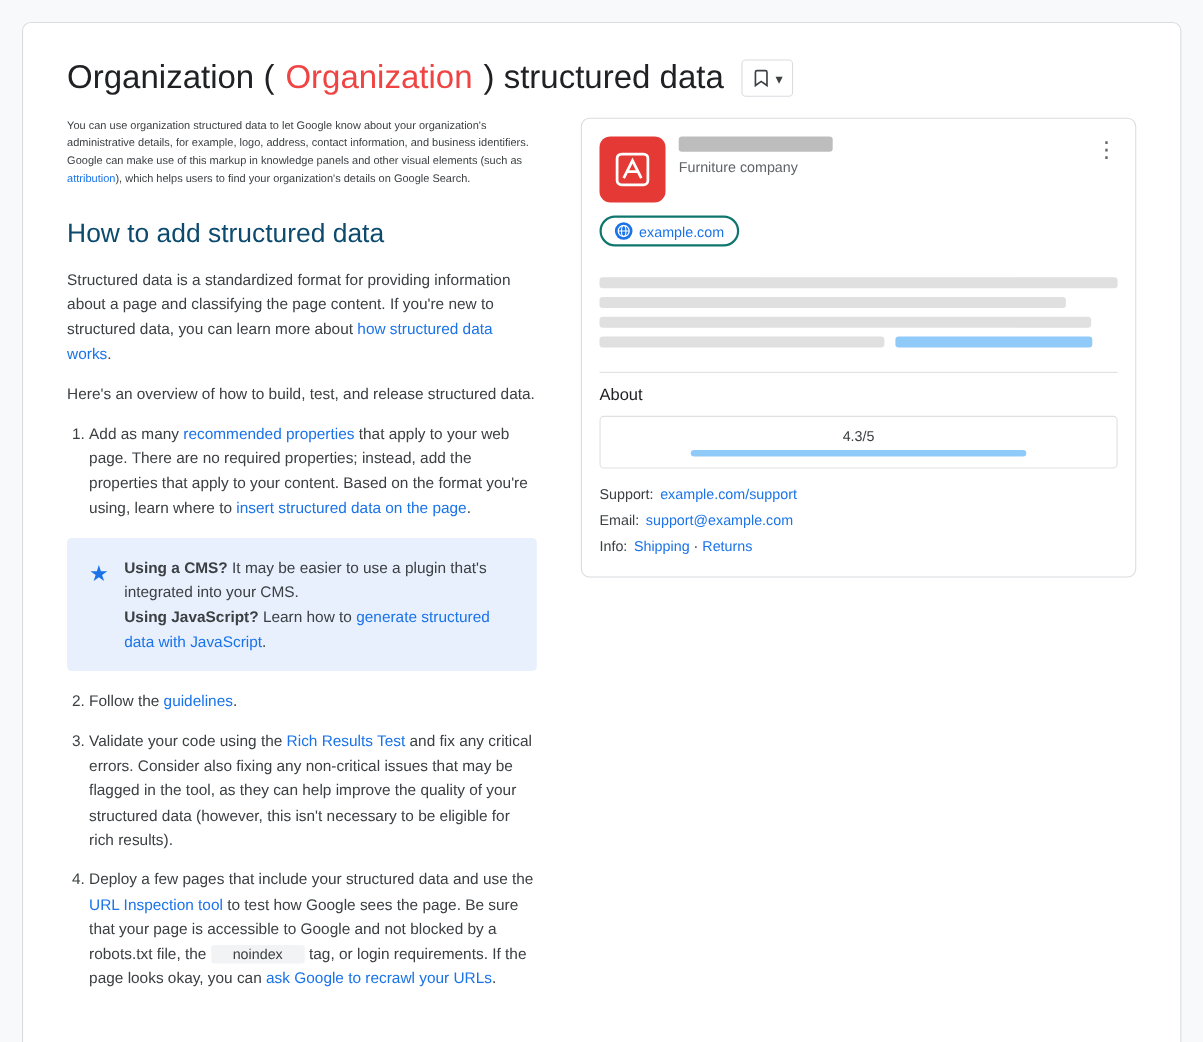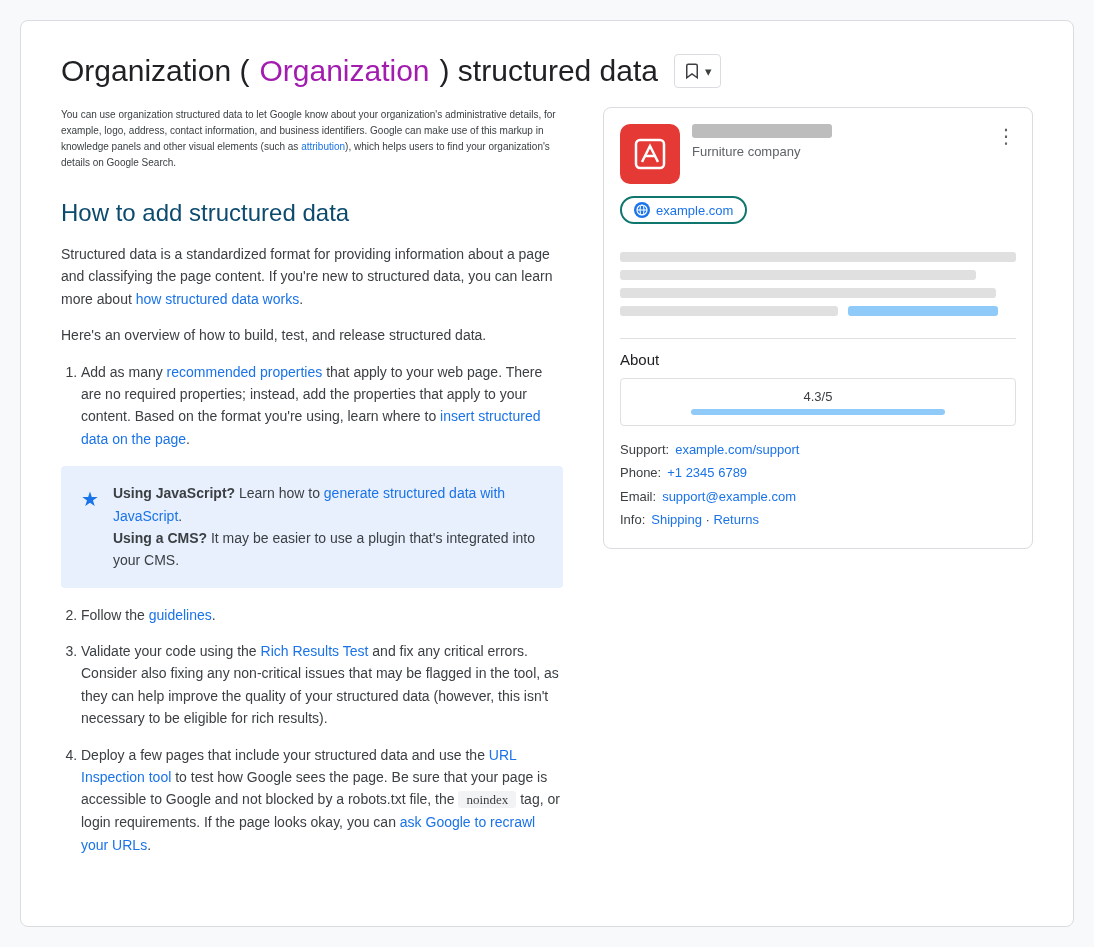--- a/index.html
+++ b/index.html
@@ -71,21 +71,21 @@
     .main-content {
       display: flex;
       gap: 40px;
       align-items: flex-start;
     }
     .left-col {
       flex: 1;
       min-width: 0;
     }
     .right-col {
-      width: 430px;
+      width: 505px;
       flex-shrink: 0;
     }
     .intro-text {
       font-size: 10px;
       color: #3c4043;
       line-height: 1.6;
       margin-bottom: 28px;
     }
     .intro-text a, .body-text a, .list-item a {
       color: #1a73e8;
@@ -129,23 +129,23 @@
       margin-top: 1px;
     }
     .cms-text {
       font-size: 14px;
       color: #3c4043;
       line-height: 1.6;
     }
     .cms-text strong { font-weight: 600; }
     .cms-text a { color: #1a73e8; text-decoration: none; }
     .inline-code {
-      font-family: Liberation Serif, serif;
+      font-family: Liberation Sans, sans-serif;
       background: #f1f3f4;
-      padding: 1px 8px;
+      padding: 1px 20px;
       border-radius: 3px;
       font-size: 13px;
     }
 
     
     .knowledge-card {
       border: 1px solid #dadce0;
       border-radius: 8px;
       padding: 16px;
       background: #fff;
@@ -266,21 +266,21 @@
   </style>
 </head>
 <body>
 
 <div class="page-container">
 
   <div class="header-row">
     <div style="display:flex;align-items:center;flex-wrap:wrap;">
       <h1 class="page-title">
         <span>Organization (</span>
-          <span style="color:#a21caf;">Organization</span>
+          <span style="color:#ef4444;">Organization</span>
           <span>) structured data</span>
       </h1>
       <button class="bookmark-btn" aria-label="Bookmark">
         <svg viewBox="0 0 24 24" fill="none" stroke="#3c4043" stroke-width="2">
           <path d="M19 21l-7-5-7 5V5a2 2 0 012-2h10a2 2 0 012 2z"></path>
         </svg>
         <span style="font-size:13px;color:#3c4043;">▾</span>
       </button>
     </div>
   </div>
@@ -303,22 +303,22 @@
 
       <ol class="ordered-list">
 
         <li class="list-item">
           <span>Add as many </span><a href="#">recommended properties</a><span> that apply to your web page. There are no required properties; instead, add the properties that apply to your content. Based on the format you're using, learn where to </span><a href="#">insert structured data on the page</a><span>.</span>
 
           
           <div class="cms-box">
             <span class="star-icon">★</span>
             <div class="cms-text">
+              <div><strong>Using a CMS?</strong><span> It may be easier to use a plugin that's integrated into your CMS.</span></div>
               <div><strong>Using JavaScript?</strong><span> Learn how to </span><a href="#">generate structured data with JavaScript</a><span>.</span></div>
-              <div><strong>Using a CMS?</strong><span> It may be easier to use a plugin that's integrated into your CMS.</span></div>
             </div>
           </div>
         </li>
 
         <li class="list-item">
           <span>Follow the </span><a href="#">guidelines</a><span>.</span>
         </li>
 
         <li class="list-item">
           <span>Validate your code using the </span><a href="#">Rich Results Test</a><span> and fix any critical errors. Consider also fixing any non-critical issues that may be flagged in the tool, as they can help improve the quality of your structured data (however, this isn't necessary to be eligible for rich results).</span>
@@ -381,24 +381,20 @@
             <div class="kc-rating-bar" style="width:70%;margin:0 auto;"></div>
           </div>
         </div>
 
         <div class="kc-details">
           <div class="kc-detail-row">
             <span class="kc-detail-label">Support:</span>
             <a href="#">example.com/support</a>
           </div>
           <div class="kc-detail-row">
-            <span class="kc-detail-label">Phone:</span>
-            <a href="#">+1 2345 6789</a>
-          </div>
-          <div class="kc-detail-row">
             <span class="kc-detail-label">Email:</span>
             <a href="#">support@example.com</a>
           </div>
           <div class="kc-detail-row">
             <span class="kc-detail-label">Info:</span>
             <span>
               <a href="#">Shipping</a><span> · </span><a href="#">Returns</a>
             </span>
           </div>
         </div>

